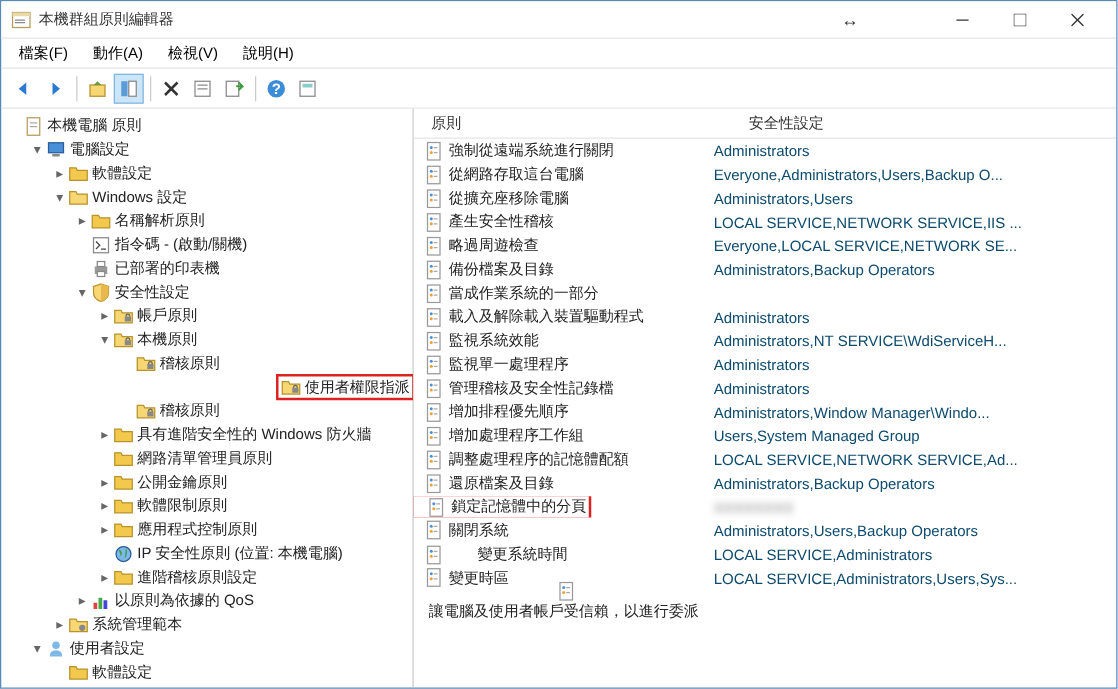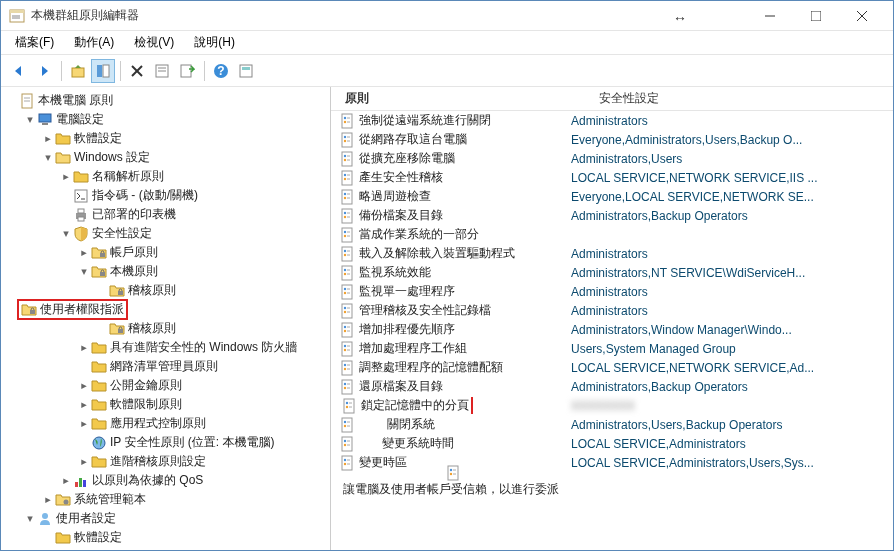--- a/index.html
+++ b/index.html
@@ -25,21 +25,21 @@
   
   .tree-item { display: flex; align-items: center; height: 19px; padding-left: 4px; cursor: default; white-space: nowrap; }
   .tree-item .expander { width: 14px; text-align: center; color: #666; font-size: 11px; }
   .tree-item .node-icon { width: 16px; height: 16px; display: inline-flex; align-items: center; justify-content: center; margin-right: 3px; }
   .tree-item .label { color: #222; }
   .tree-item.highlighted .label-wrap { outline: 2px solid #d22; outline-offset: 0; padding: 0 2px; }
   .tree-item .label-wrap { display: inline-flex; align-items: center; }
   
   .list-header { display: flex; height: 24px; align-items: center; border-bottom: 1px solid #e5e5e5; background: #fff; position: sticky; top: 0; }
   .list-header .col { padding: 0 8px; color: #333; }
-  .col-name { width: 260px; font-weight: bold; }
+  .col-name { width: 260px; }
   .col-sec { flex: 1; }
   
   .list-row { display: flex; align-items: center; height: 19px; cursor: default; }
   .list-row .row-icon { width: 16px; height: 16px; margin: 0 4px 0 8px; flex-shrink: 0; }
   .list-row .cell-name { width: 240px; white-space: nowrap; overflow: hidden; text-overflow: ellipsis; color: #222; }
   .list-row .cell-sec { flex: 1; white-space: nowrap; overflow: hidden; text-overflow: ellipsis; color: #0c4a6e; padding-right: 8px; }
   .list-row.highlighted .cell-name-wrap { outline: 2px solid #d22; padding: 0 2px; display: inline-flex; align-items: center; }
   .list-row.blurred .cell-sec { filter: blur(3px); color: #888; }
   
   
@@ -276,21 +276,21 @@
             <span class="node-icon">
               <svg class="svg-icon" viewBox="0 0 16 16">
                 <path d="M1 3 L6 3 L7 5 L15 5 L15 13 L1 13 Z" fill="#f7d774" stroke="#b8922a"></path>
                 <rect x="9" y="8" width="5" height="4" fill="#888"></rect>
                 <path d="M10 8 Q10 6 11.5 6 Q13 6 13 8" fill="none" stroke="#666"></path>
               </svg>
             </span>
             <span class="label">稽核原則</span>
           </span>
         </div>
-        <div class="tree-item highlighted" style="">
+        <div class="tree-item highlighted" style=" justify-content: flex-end;">
           <span class="expander"></span>
           <span class="label-wrap">
             <span class="node-icon">
               <svg class="svg-icon" viewBox="0 0 16 16">
                 <path d="M1 3 L6 3 L7 5 L15 5 L15 13 L1 13 Z" fill="#f7d774" stroke="#b8922a"></path>
                 <rect x="9" y="8" width="5" height="4" fill="#888"></rect>
                 <path d="M10 8 Q10 6 11.5 6 Q13 6 13 8" fill="none" stroke="#666"></path>
               </svg>
             </span>
             <span class="label">使用者權限指派</span>
@@ -648,21 +648,21 @@
                   <circle cx="6" cy="9" r="1.2" fill="#f0a030"></circle>
                   <line x1="8" y1="5" x2="11" y2="5" stroke="#aaa"></line>
                   <line x1="8" y1="9" x2="11" y2="9" stroke="#aaa"></line>
                 </svg></span>
               <span>鎖定記憶體中的分頁</span>
             </span>
           </div>
           <div class="cell-sec">XXXXXXXX</div>
         </div>
         <div class="list-row">
-          <div class="cell-name" style="display:flex;align-items:flex-end;gap:28px;">
+          <div class="cell-name" style="display:flex;align-items:flex-start;">
             <span class="row-icon"><svg class="svg-icon" viewBox="0 0 16 16">
                 <rect x="3" y="1" width="10" height="14" fill="#fff" stroke="#999"></rect>
                 <circle cx="6" cy="5" r="1.2" fill="#4a90d9"></circle>
                 <circle cx="6" cy="9" r="1.2" fill="#f0a030"></circle>
                 <line x1="8" y1="5" x2="11" y2="5" stroke="#aaa"></line>
                 <line x1="8" y1="9" x2="11" y2="9" stroke="#aaa"></line>
               </svg></span>
             <span>關閉系統</span>
           </div>
           <div class="cell-sec">Administrators,Users,Backup Operators</div>
@@ -674,21 +674,21 @@
                 <circle cx="6" cy="5" r="1.2" fill="#4a90d9"></circle>
                 <circle cx="6" cy="9" r="1.2" fill="#f0a030"></circle>
                 <line x1="8" y1="5" x2="11" y2="5" stroke="#aaa"></line>
                 <line x1="8" y1="9" x2="11" y2="9" stroke="#aaa"></line>
               </svg></span>
             <span>變更系統時間</span>
           </div>
           <div class="cell-sec">LOCAL SERVICE,Administrators</div>
         </div>
         <div class="list-row">
-          <div class="cell-name" style="display:flex;align-items:center;">
+          <div class="cell-name" style="display:flex;">
             <span class="row-icon"><svg class="svg-icon" viewBox="0 0 16 16">
                 <rect x="3" y="1" width="10" height="14" fill="#fff" stroke="#999"></rect>
                 <circle cx="6" cy="5" r="1.2" fill="#4a90d9"></circle>
                 <circle cx="6" cy="9" r="1.2" fill="#f0a030"></circle>
                 <line x1="8" y1="5" x2="11" y2="5" stroke="#aaa"></line>
                 <line x1="8" y1="9" x2="11" y2="9" stroke="#aaa"></line>
               </svg></span>
             <span>變更時區</span>
           </div>
           <div class="cell-sec">LOCAL SERVICE,Administrators,Users,Sys...</div>

